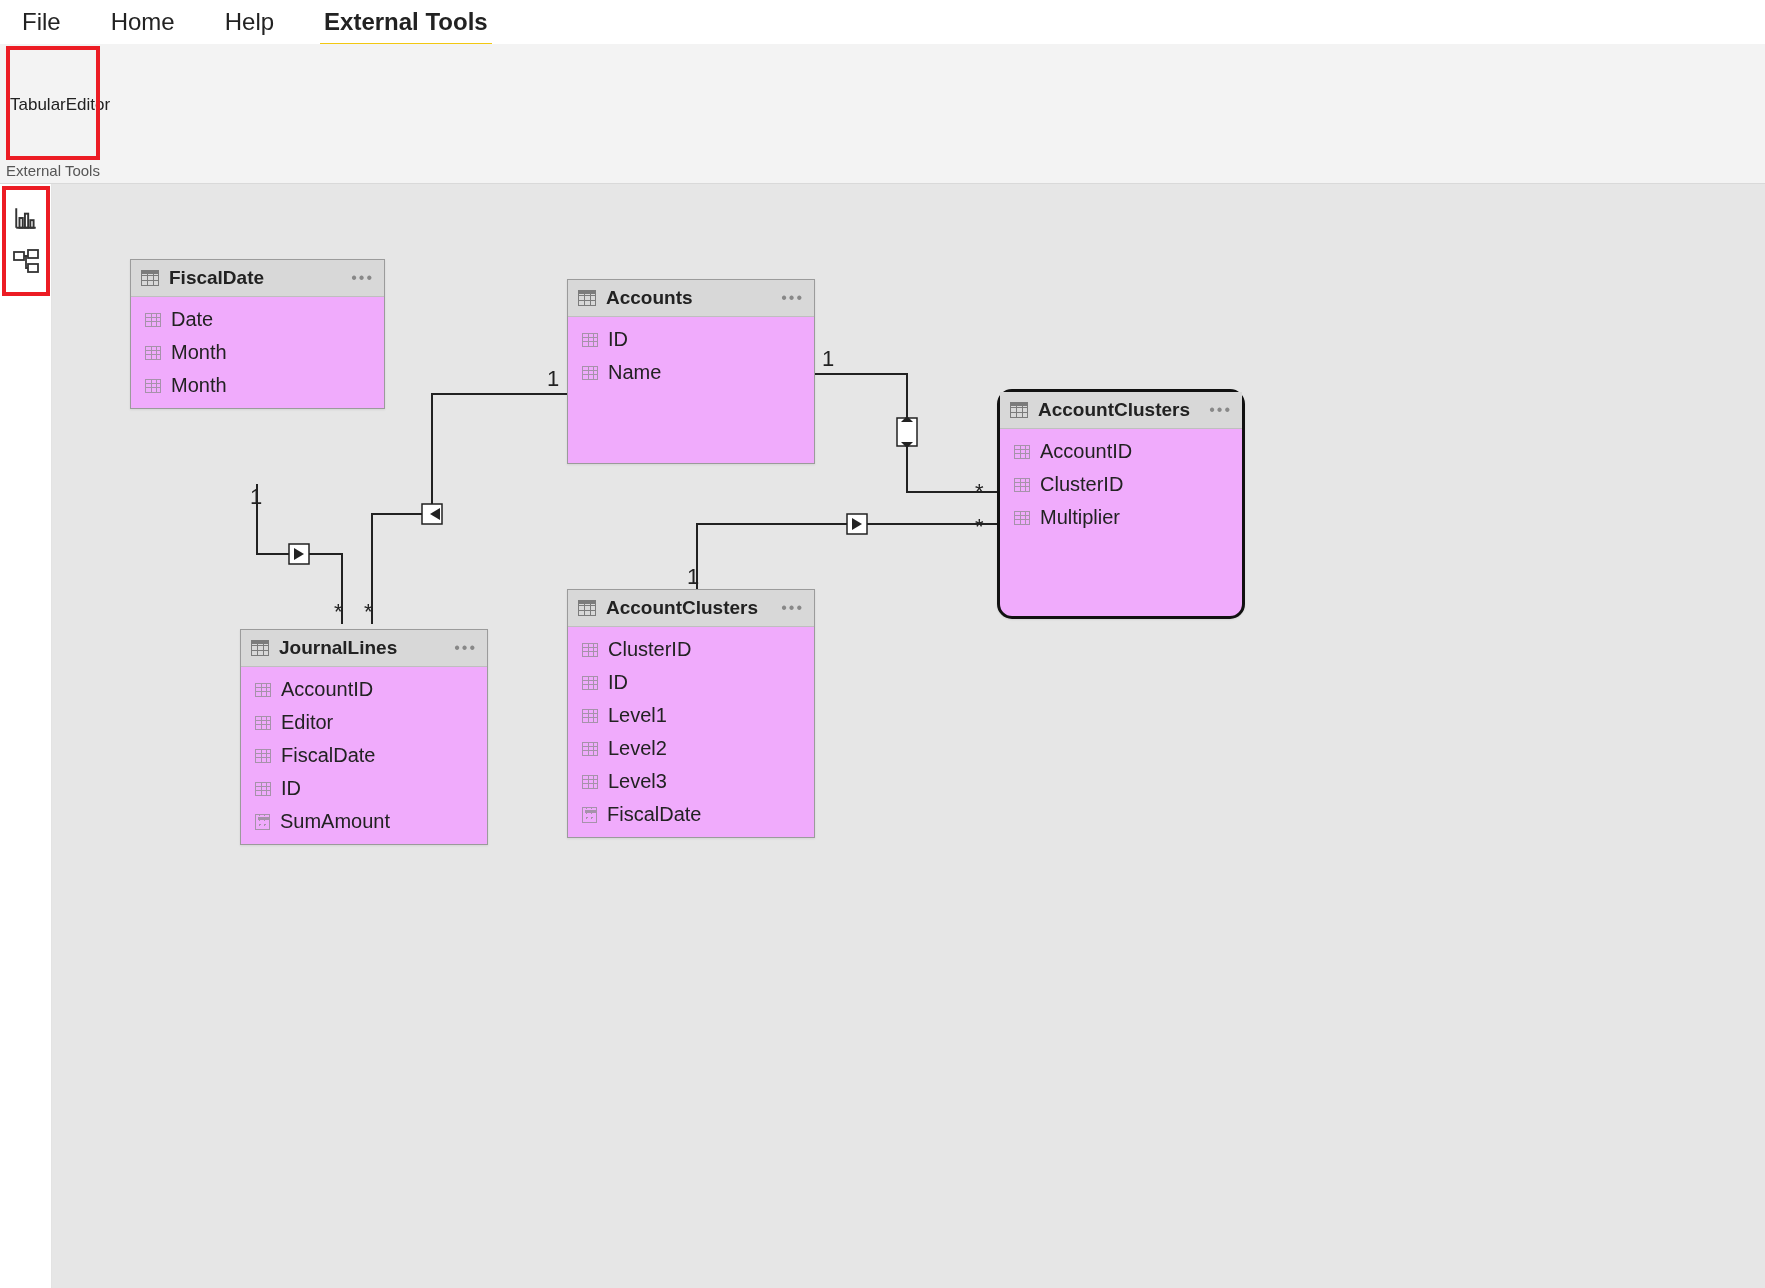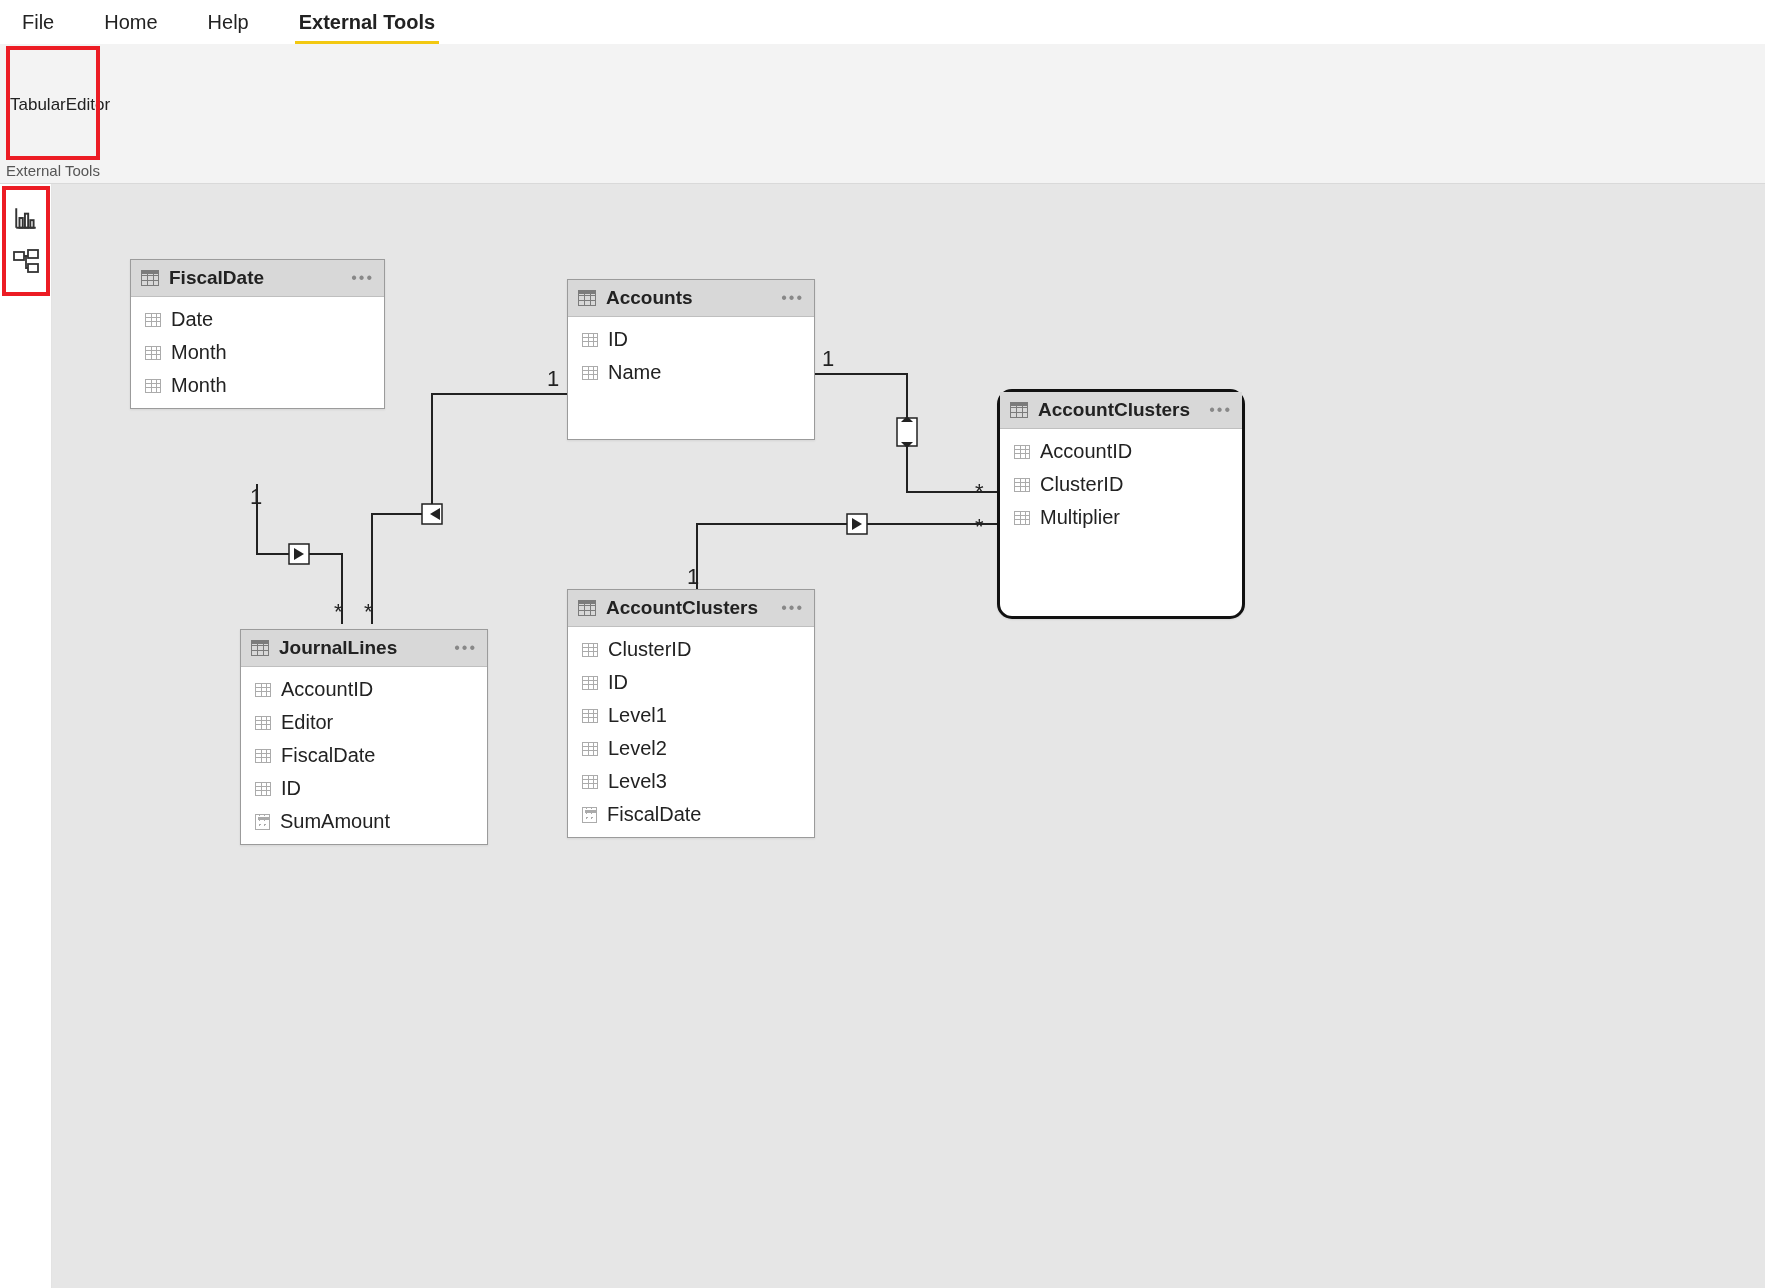--- a/index.html
+++ b/index.html
@@ -12,21 +12,21 @@
     color: #222;
   }
 
   
   .menubar {
     display: flex;
     align-items: center;
     height: 44px;
     padding: 0 18px;
     gap: 42px;
-    font-size: 20px;
+    font-size: 24px;
   }
   .menubar .menu-item { cursor: pointer; padding: 6px 4px; }
   .menubar .menu-item.active { font-weight: 600; position: relative; }
   .menubar .menu-item.active::after {
     content: "";
     position: absolute;
     left: 0; right: 0; bottom: -6px;
     height: 5px;
     background: #f2c811;
   }
@@ -96,21 +96,21 @@
 
   .canvas {
     flex: 1;
     background: #e6e6e6;
     position: relative;
   }
 
   
   .tbl {
     position: absolute;
-    background: #ffffff;
+    background: #f0abfc;
     border: 1px solid #9b9b9b;
     box-shadow: 0 1px 2px rgba(0,0,0,.08);
   }
   .tbl.selected { border: 3px solid #111; }
   .tbl-head {
     background: #d8d8d8;
     border-bottom: 1px solid #bfbfbf;
     display: flex;
     align-items: center;
     padding: 7px 10px;
@@ -271,21 +271,21 @@
             <span class="ico-col"></span>
             <span>Month</span>
           </div>
         <div class="col">
             <span class="ico-col"></span>
             <span>Month</span>
           </div>
       </div>
     </div>
 
-    <div class="tbl" style="left:515px; top:95px; width:248px; height:161px;">
+    <div class="tbl" style="left:515px; top:95px; width:248px; height:185px;">
       <div class="tbl-head">
         <span class="ico-tbl"></span>
         <span class="title">Accounts</span>
         <span class="dots">•••</span>
       </div>
       <div class="tbl-body">
         <div class="col">
             <span class="ico-col"></span>
             <span>ID</span>
           </div>

